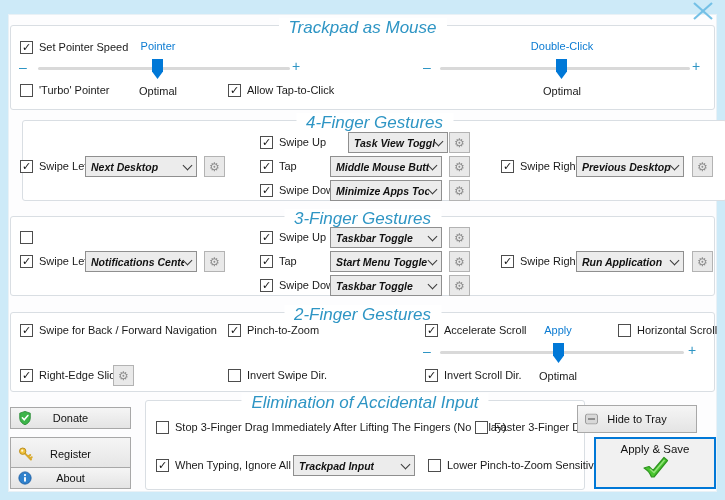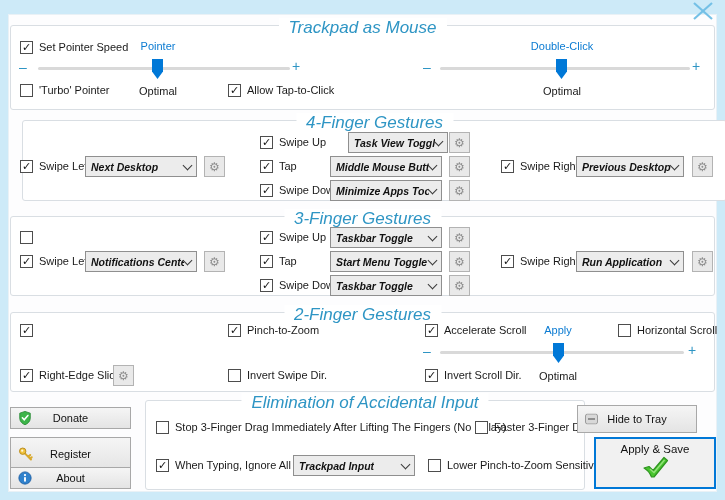--- a/index.html
+++ b/index.html
@@ -204,20 +204,21 @@
 <button class="gear" style="left:449px;top:275px">
     <span>⚙</span>
   </button>
 
 <div class="group" style="left:10px;top:312px;width:705px;height:80px">
   <span class="gtitle">2-Finger Gestures</span>
 </div>
 
 <label class="cb checked" style="left:20px;top:324px">
   <span class="box"></span>
+  <span>Swipe for Back / Forward Navigation</span>
 </label>
 <label class="cb checked" style="left:228px;top:324px">
   <span class="box"></span>
   <span>Pinch-to-Zoom</span>
 </label>
 <label class="cb checked" style="left:425px;top:324px">
   <span class="box"></span>
   <span>Accelerate Scroll</span>
 </label>
 <span class="bluelbl" style="left:558px;top:324px">Apply</span>

